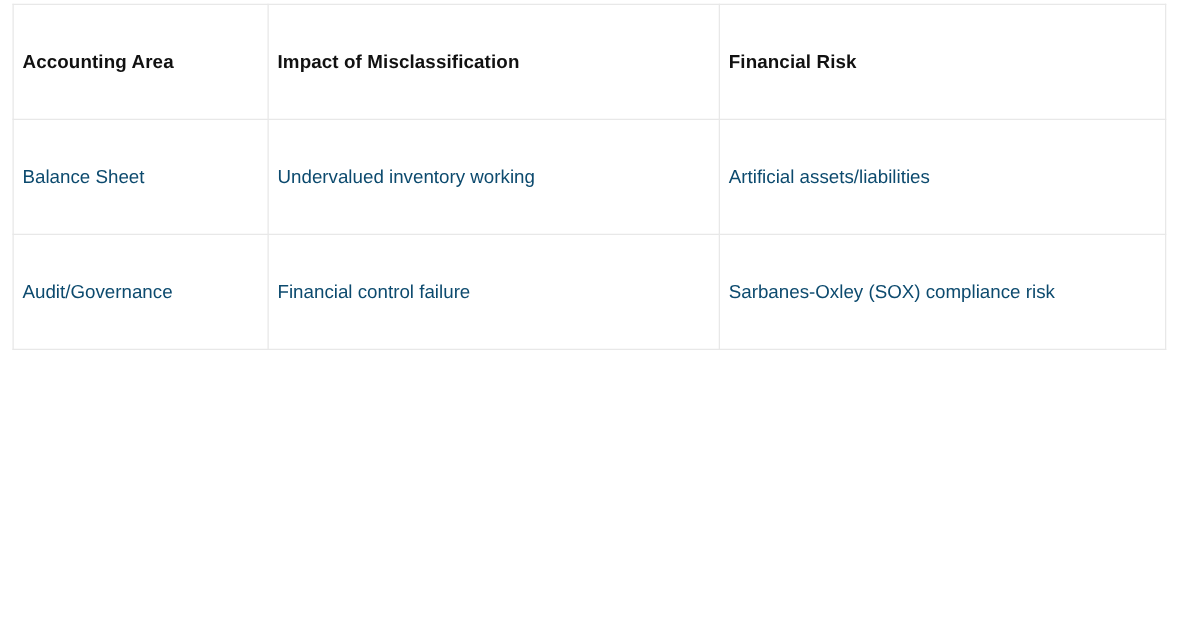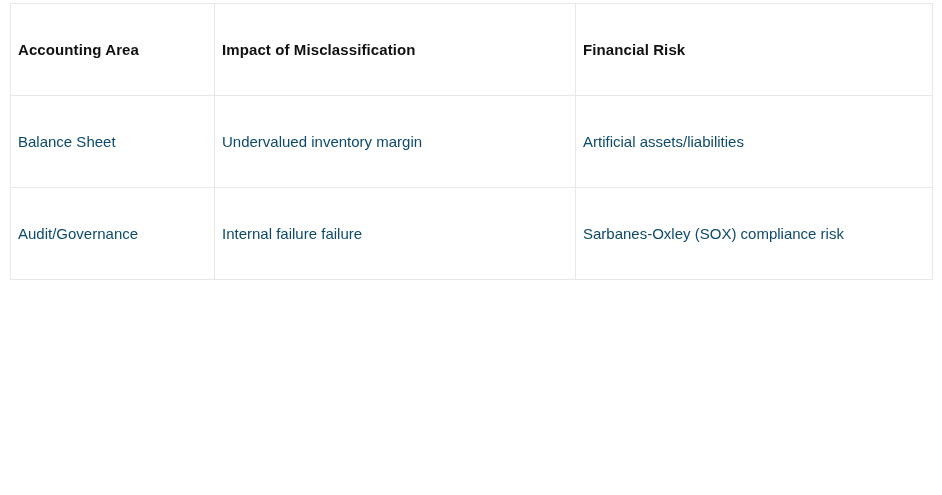--- a/index.html
+++ b/index.html
@@ -78,24 +78,24 @@
       <thead>
         <tr>
           <th>Accounting Area</th>
           <th>Impact of Misclassification</th>
           <th>Financial Risk</th>
         </tr>
       </thead>
       <tbody>
         <tr>
           <td>Balance Sheet</td>
-          <td>Undervalued inventory margin</td>
+          <td>Undervalued inventory working</td>
           <td>Artificial assets/liabilities</td>
         </tr>
         <tr>
           <td>Audit/Governance</td>
-          <td>Internal failure failure</td>
+          <td>Financial control failure</td>
           <td>Sarbanes-Oxley (SOX) compliance risk</td>
         </tr>
       </tbody>
     </table>
   </div>
 </div>
 
 </body></html>

